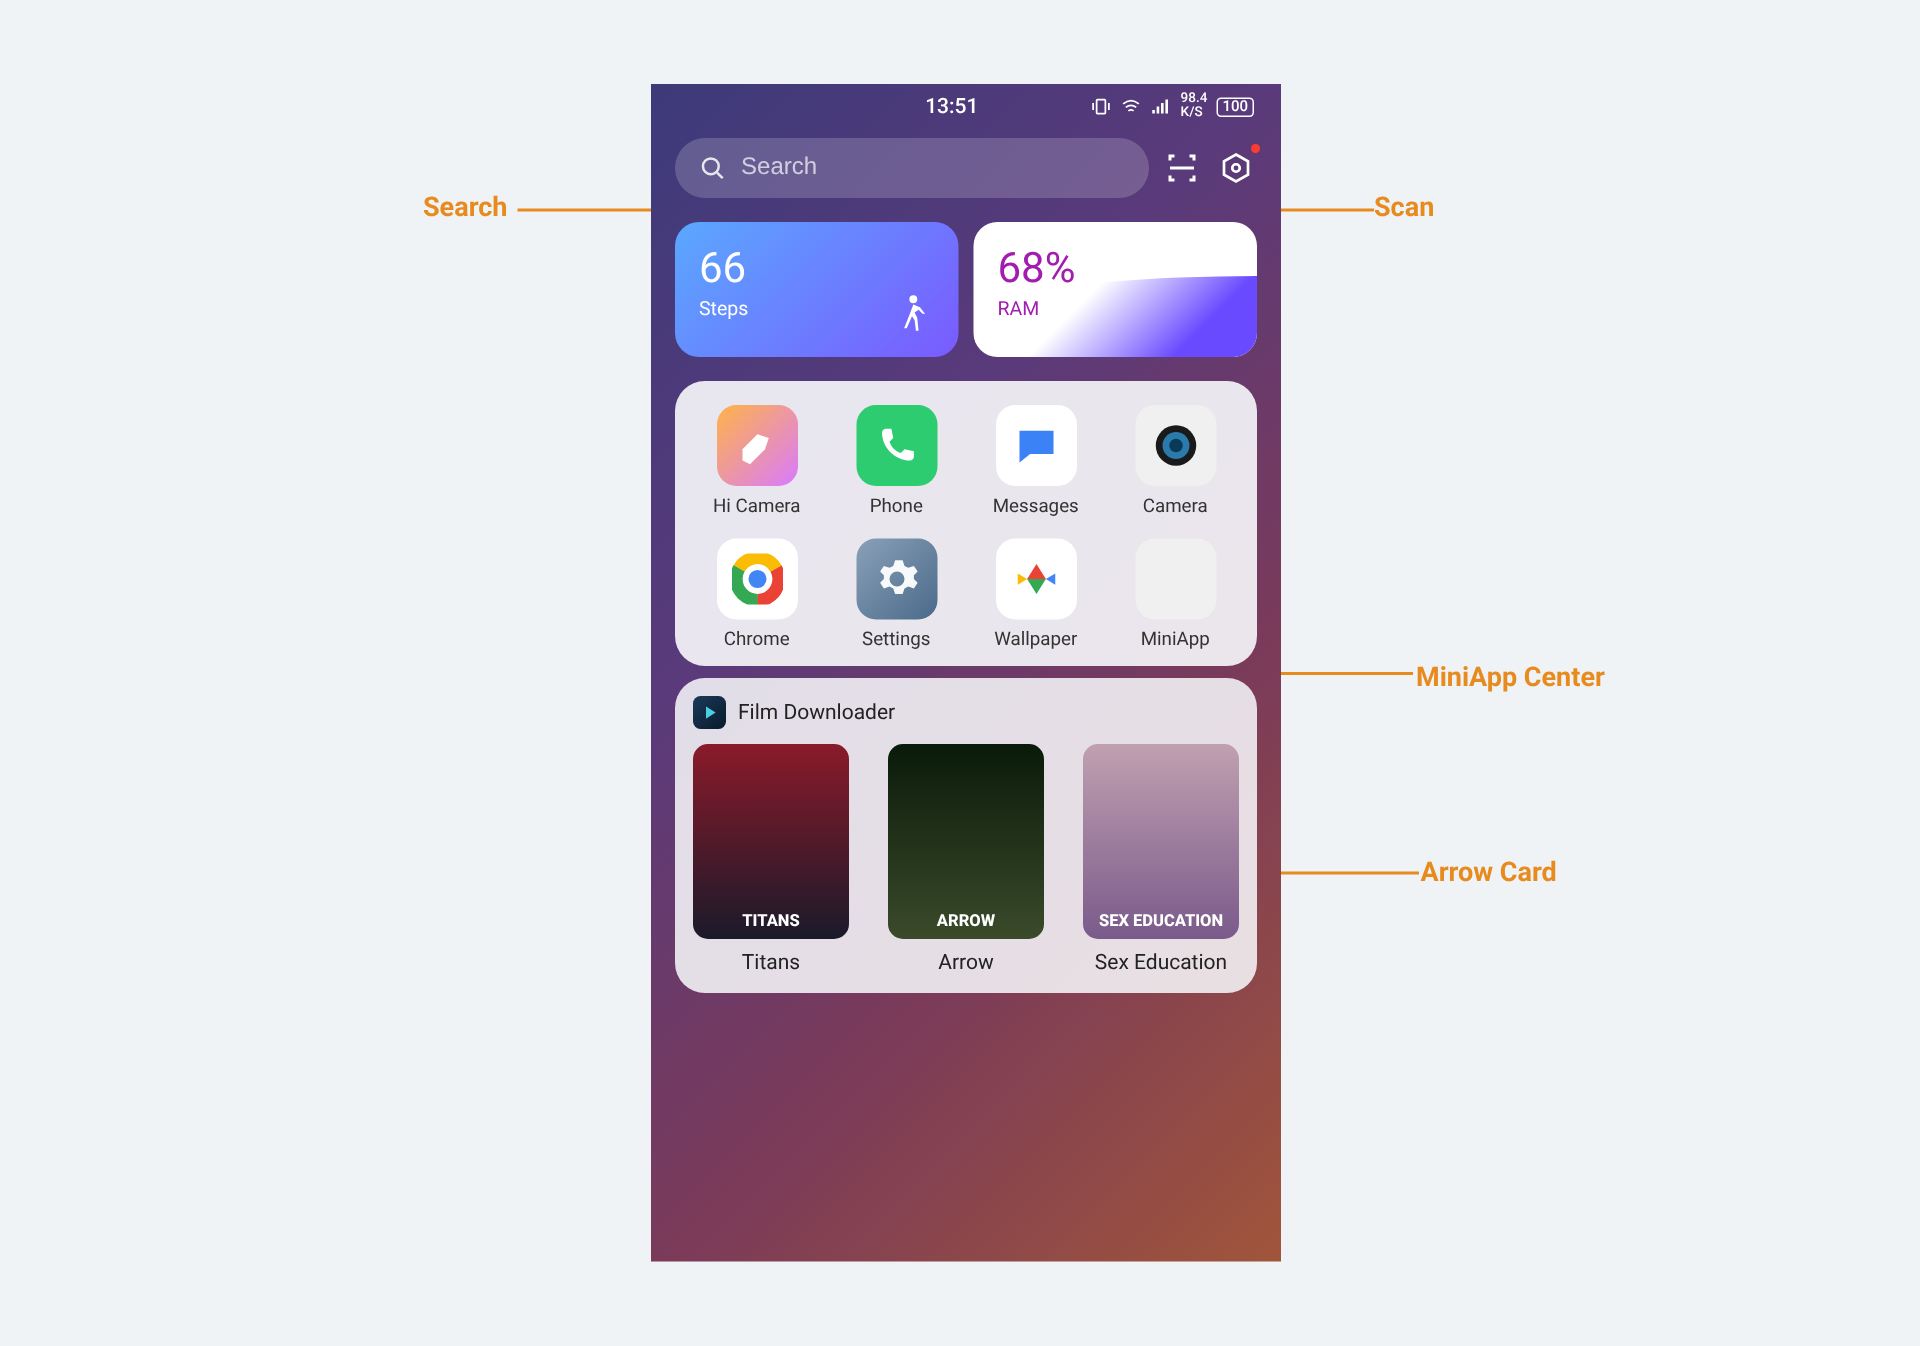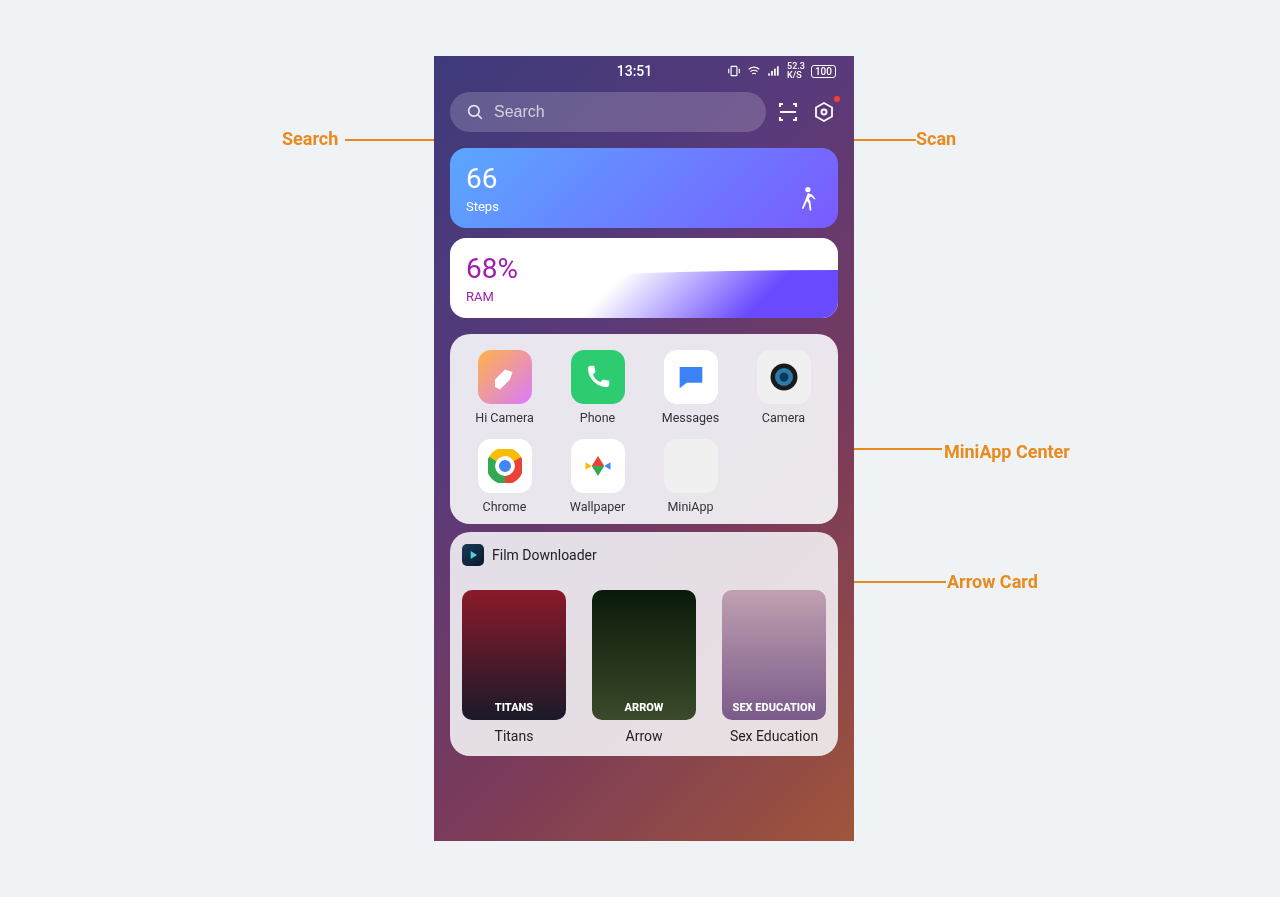--- a/index.html
+++ b/index.html
@@ -54,21 +54,21 @@
   background: transparent;
   color: rgba(255,255,255,0.85);
   font-size: 16px;
   outline: none;
   width: 100%;
 }
 .search-box input::placeholder { color: rgba(255,255,255,0.7); }
 .scan-btn, .hex-btn { width: 28px; height: 28px; display: flex; align-items: center; justify-content: center; position: relative; }
 .red-dot { position: absolute; top: -2px; right: -2px; width: 6px; height: 6px; background: #ff3b30; border-radius: 50%; }
 
-.widgets-row { display: flex; gap: 10px; padding: 8px 16px; flex-direction: column; }
+.widgets-row { display: flex; gap: 10px; padding: 8px 16px; }
 .widget {
   flex: 1;
   border-radius: 16px;
   padding: 14px 16px;
   height: 90px;
   position: relative;
   overflow: hidden;
 }
 .w-steps { background: linear-gradient(135deg, #5aa8ff 0%, #7a5aff 100%); color: #fff; }
 .w-ram { background: #fff; color: #a21caf; }
@@ -110,21 +110,21 @@
   display: grid; grid-template-columns: 1fr 1fr; gap: 2px; padding: 4px;
 }
 .ico-mini > div { border-radius: 4px; }
 
 .feeds-card {
   margin: 8px 16px 12px;
   background: rgba(245,245,248,0.88);
   border-radius: 20px;
   padding: 12px;
 }
-.feeds-header { display: flex; align-items: center; gap: 8px; margin-bottom: 24px; }
+.feeds-header { display: flex; align-items: center; gap: 8px; margin-bottom: 10px; }
 .feeds-icon { width: 22px; height: 22px; border-radius: 5px; background: linear-gradient(135deg,#1a3a5a,#0a1a2a); display:flex;align-items:center;justify-content:center;}
 .feeds-title { font-size: 14px; color: #222; }
 .movies { display: grid; grid-template-columns: repeat(3, 1fr); gap: 26px; }
 .movie-poster {
   width: 100%; height: 130px;
   border-radius: 10px;
   background-size: cover;
   display: flex; align-items: flex-end; justify-content: center;
 }
 .movie-title { font-size: 14px; color: #222; text-align: center; margin-top: 8px; }
@@ -168,21 +168,21 @@
         </svg>
       <svg class="status-icon" width="14" height="14" viewBox="0 0 24 24" fill="none" stroke="#fff" stroke-width="2">
           <path d="M3 9c6-5 12-5 18 0M6 13c4-3 8-3 12 0M9 17c2-1.5 4-1.5 6 0M12 20h0"></path>
         </svg>
       <svg class="status-icon" width="14" height="14" viewBox="0 0 24 24" fill="#fff">
           <rect x="2" y="16" width="3" height="4"></rect>
           <rect x="7" y="12" width="3" height="8"></rect>
           <rect x="12" y="8" width="3" height="12"></rect>
           <rect x="17" y="4" width="3" height="16"></rect>
         </svg>
-      <span style="font-size:9px;line-height:1;"><span>52.3</span><br><span>K/S</span></span>
+      <span style="font-size:9px;line-height:1;"><span>98.4</span><br><span>K/S</span></span>
       <span style="border:1px solid #fff;border-radius:3px;padding:0 3px;font-size:10px;">100</span>
     </span>
   </div>
 
   <div class="top-row">
     <div class="search-box">
       <svg width="20" height="20" viewBox="0 0 24 24" fill="none" stroke="rgba(255,255,255,0.85)" stroke-width="2.2">
           <circle cx="10.5" cy="10.5" r="7"></circle>
           <path d="M21 21l-5-5"></path>
         </svg>
@@ -260,20 +260,28 @@
               <circle cx="12" cy="12" r="10" fill="none" stroke="#ea4335" stroke-width="6" stroke-dasharray="21 63" transform="rotate(-30 12 12)"></circle>
               <circle cx="12" cy="12" r="10" fill="none" stroke="#34a853" stroke-width="6" stroke-dasharray="21 63" transform="rotate(90 12 12)"></circle>
               <circle cx="12" cy="12" r="10" fill="none" stroke="#fbbc05" stroke-width="6" stroke-dasharray="21 63" transform="rotate(210 12 12)"></circle>
               <circle cx="12" cy="12" r="5" fill="#4285f4"></circle>
               <circle cx="12" cy="12" r="5" fill="none" stroke="#fff" stroke-width="1.5"></circle>
             </svg>
           </div>
           <div class="app-label">Chrome</div>
         </div>
         <div class="app">
+          <div class="app-icon ico-settings">
+            <svg width="30" height="30" viewBox="0 0 24 24" fill="#fff">
+              <path d="M12 8a4 4 0 100 8 4 4 0 000-8zm9 4l2 2-2 3-3-1-2 1-1 3h-4l-1-3-2-1-3 1-2-3 2-2v-2l-2-2 2-3 3 1 2-1 1-3h4l1 3 2 1 3-1 2 3-2 2v2z" opacity="0.95"></path>
+            </svg>
+          </div>
+          <div class="app-label">Settings</div>
+        </div>
+        <div class="app">
           <div class="app-icon ico-wall">
             <svg width="30" height="30" viewBox="0 0 24 24">
               <path fill="#ea4335" d="M12 4l5 8h-10z"></path>
               <path fill="#34a853" d="M12 20l-5-8h10z"></path>
               <path fill="#fbbc05" d="M7 12l-5-3v6z"></path>
               <path fill="#4285f4" d="M17 12l5-3v6z"></path>
             </svg>
           </div>
           <div class="app-label">Wallpaper</div>
         </div>

